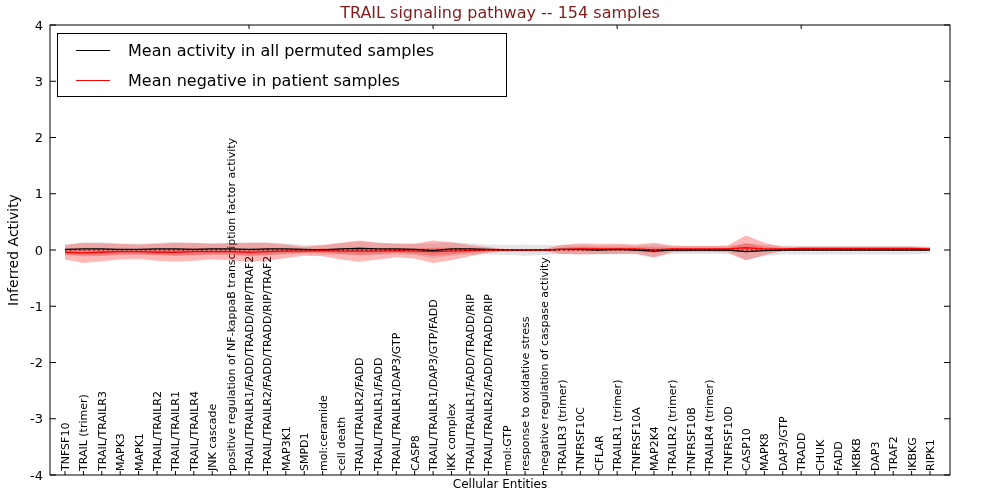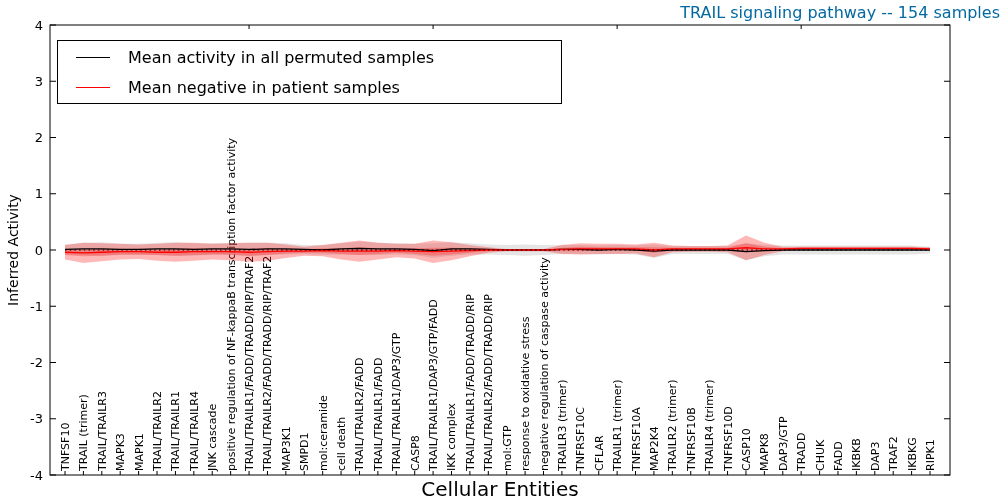--- a/index.html
+++ b/index.html
@@ -1,34 +1,34 @@
 <!DOCTYPE html>
 <html><head>
 <meta charset="utf-8">
 <style>
   html,body{margin:0;padding:0;background:#fff;}
   #figure{
     position:relative;width:1000px;height:500px;background:#ffffff;
     font-family:"DejaVu Sans","Liberation Sans",sans-serif;overflow:hidden;
   }
   #chart-title{
-    position:absolute;top:3px;left:0;width:1000px;text-align:right;
-    font-size:16px;color:#0369a1;
+    position:absolute;top:3px;left:0;width:1000px;text-align:center;
+    font-size:16px;color:#7f1d1d;
   }
   #y-axis-label{
     position:absolute;top:250px;left:13px;transform:translate(-50%,-50%) rotate(-90deg);
     white-space:nowrap;font-size:14px;color:#000;
   }
   #x-axis-label{
     position:absolute;top:477px;left:0;width:1000px;text-align:center;
-    font-size:20px;color:#000;
+    font-size:12px;color:#000;
   }
   #plot-svg{position:absolute;top:0;left:0;}
   #legend{
-    position:absolute;left:57px;top:40px;width:505px;height:64px;
+    position:absolute;left:57px;top:33px;width:450px;height:64px;
     border:1px solid #000;background:#fff;box-sizing:border-box;
     display:flex;flex-direction:column;justify-content:space-evenly;z-index:5;
   }
   .legend-row{display:flex;align-items:center;height:28px;}
   .legend-line{width:34px;height:0;border-top:1.7px solid #000;margin-left:18px;margin-right:18px;flex:0 0 auto;}
   .legend-text{font-size:16px;color:#000;white-space:nowrap;}
 </style>
 </head>
 <body>
 

